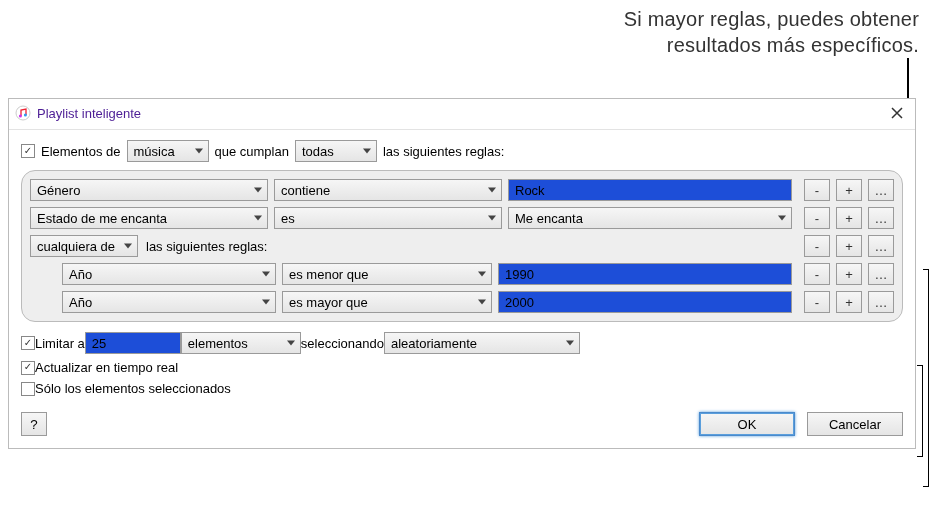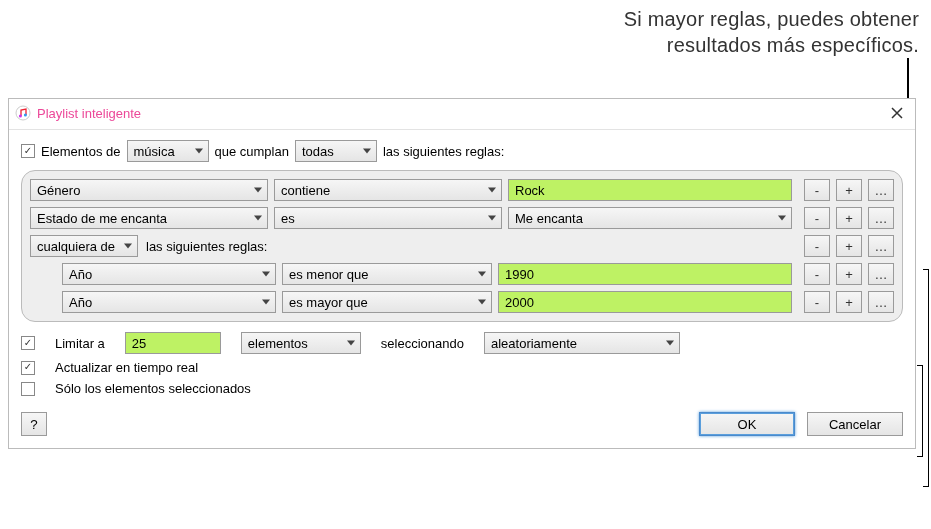--- a/index.html
+++ b/index.html
@@ -44,21 +44,21 @@
     align-items: center;
     justify-content: space-between;
     padding: 4px 8px 6px 6px;
     border-bottom: 1px solid #e3e3e3;
   }
   .titlebar-left { display: flex; align-items: center; gap: 6px; }
   .app-icon {
     width: 16px; height: 16px;
     display: inline-flex; align-items: center; justify-content: center;
   }
-  .title-text { font-size: 13px; color: #ec4899; }
+  .title-text { font-size: 13px; color: #4c1d95; }
   .close-x {
     width: 20px; height: 20px; display:flex;align-items:center;justify-content:center;
     cursor: pointer; font-size: 15px; color: #333;
   }
   .content {
     padding: 10px 12px 12px 12px;
   }
   .row {
     display: flex;
     align-items: center;
@@ -92,21 +92,21 @@
     width: 0;height: 0;
     border-left: 4px solid transparent;
     border-right: 4px solid transparent;
     border-top: 5px solid #444;
     transform: translateY(-50%);
     pointer-events: none;
   }
   input[type=text] {
     height: 22px;
     border: 1px solid #9a9a9a;
-    background: #bef264;
+    background: #1d4ed8;
     font: inherit;
     padding: 1px 6px;
   }
   .rules-block {
     border: 1px solid #bbb;
     background: #eee;
     border-radius: 14px;
     padding: 8px 8px;
     margin-bottom: 10px;
   }
@@ -131,21 +131,21 @@
     color:#333;
   }
   .nested-header {
     display:flex; align-items:center; gap:8px;
     margin-bottom: 6px;
   }
   .nested-rules {
     padding-left: 32px;
   }
   .opt-row {
-    display:flex; align-items:center; gap:20px; margin: 6px 0;
+    display:flex; align-items:center; gap:0; margin: 6px 0;
   }
   .help-btn {
     width: 26px; height: 24px;
     border: 1px solid #9a9a9a;
     background: linear-gradient(#f6f6f6,#e5e5e5);
     display:inline-flex;align-items:center;justify-content:center;
     cursor:pointer;
   }
   .footer {
     display:flex; align-items:center; justify-content:space-between;

